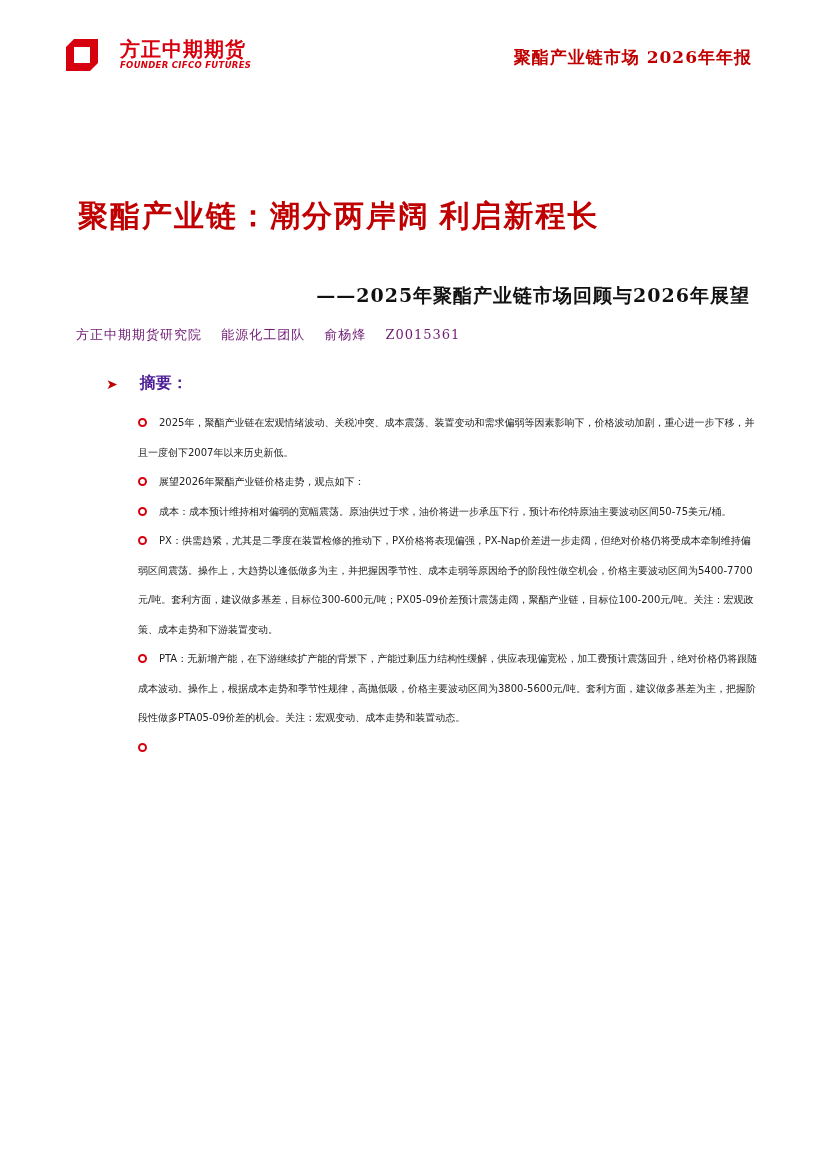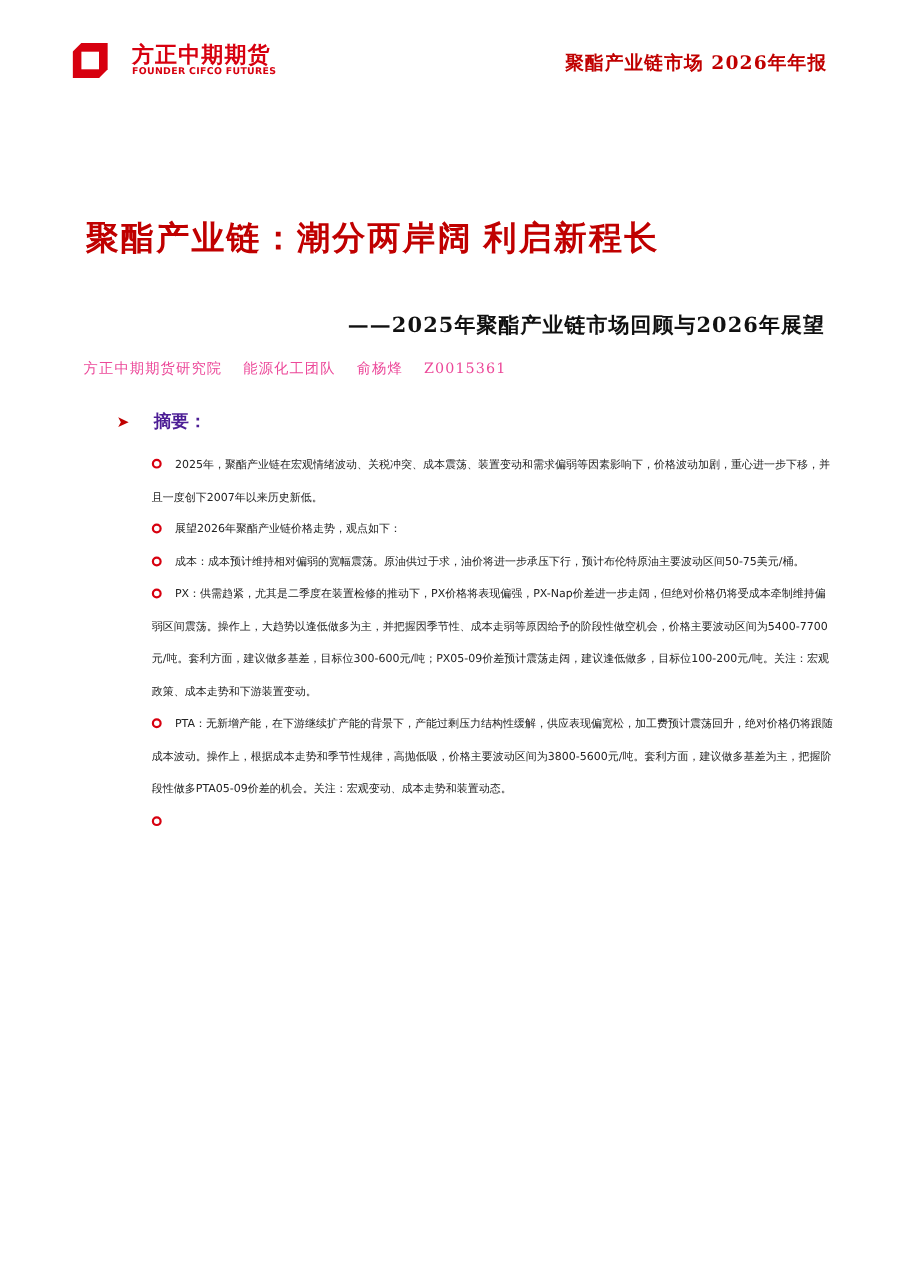--- a/index.html
+++ b/index.html
@@ -6,30 +6,30 @@
   body { width: 826px; height: 1169px; position: relative; overflow: hidden;
          font-family: "DejaVu Serif", "Liberation Serif", serif; color: #222; }
 
   .logo { position: absolute; left: 66px; top: 38px; display: flex; align-items: center; }
   .logo-mark { width: 32px; height: 32px; position: relative; margin-right: 10px; }
   .logo-mark svg { display: block; }
   .logo-text { display: flex; flex-direction: column; margin-left: 12px; }
   .logo-cn { font-family: "DejaVu Sans", sans-serif; font-weight: bold; color: #d7000f;
              font-size: 20px; letter-spacing: 1px; line-height: 22px; }
   .logo-en { font-family: "DejaVu Sans", sans-serif; font-weight: bold; color: #d7000f;
-             font-size: 8.5px; letter-spacing: 0.3px; line-height: 11px; }
+             font-size: 8.5px; letter-spacing: 0.3px; line-height: 11px; font-style: italic; }
 
   .header-right { position: absolute; right: 74px; top: 46px; color: #c00000;
                   font-weight: bold; font-size: 17px; letter-spacing: 1px; text-align: right; }
 
   .main-title { position: absolute; left: 78px; top: 196px; color: #c00000;
                 font-weight: bold; font-size: 30px; letter-spacing: 2px; font-family: Liberation Serif, serif; }
   .sub-title { position: absolute; right: 76px; top: 283px; color: #111;
                font-weight: bold; font-size: 19px; letter-spacing: 1px; }
-  .author-line { position: absolute; left: 76px; top: 326px; font-size: 13px; color: #ec4899;
+  .author-line { position: absolute; left: 76px; top: 326px; font-size: 13px; color: #701a75;
                  letter-spacing: 1px; }
   .author-line span { margin-right: 14px; }
 
   .summary-head { position: absolute; left: 106px; top: 373px; display: flex; align-items: center; }
   .summary-arrow { color: #c00000; font-size: 14px; margin-right: 22px; }
   .summary-label { color: #4c1d95; font-weight: bold; font-size: 16px; }
 
   .bullets { position: absolute; left: 138px; top: 408px; width: 622px;
              font-family: "DejaVu Sans", "Liberation Sans", sans-serif; font-size: 10px;
              line-height: 29.5px; color: #222; }
@@ -68,16 +68,16 @@
 
 <div class="summary-head">
   <span class="summary-arrow">➤</span>
   <span class="summary-label">摘要：</span>
 </div>
 
 <div class="bullets">
   <p class="bullet"><span class="dot"></span><span class="text">2025年，聚酯产业链在宏观情绪波动、关税冲突、成本震荡、装置变动和需求偏弱等因素影响下，价格波动加剧，重心进一步下移，并且一度创下2007年以来历史新低。</span></p>
   <p class="bullet"><span class="dot"></span><span class="text">展望2026年聚酯产业链价格走势，观点如下：</span></p>
   <p class="bullet"><span class="dot"></span><span class="text">成本：成本预计维持相对偏弱的宽幅震荡。原油供过于求，油价将进一步承压下行，预计布伦特原油主要波动区间50-75美元/桶。</span></p>
-  <p class="bullet"><span class="dot"></span><span class="text">PX：供需趋紧，尤其是二季度在装置检修的推动下，PX价格将表现偏强，PX-Nap价差进一步走阔，但绝对价格仍将受成本牵制维持偏弱区间震荡。操作上，大趋势以逢低做多为主，并把握因季节性、成本走弱等原因给予的阶段性做空机会，价格主要波动区间为5400-7700元/吨。套利方面，建议做多基差，目标位300-600元/吨；PX05-09价差预计震荡走阔，建议逢低做多，目标位100-200元/吨。关注：宏观政策、成本走势和下游装置变动。</span></p>
+  <p class="bullet"><span class="dot"></span><span class="text">PX：供需趋紧，尤其是二季度在装置检修的推动下，PX价格将表现偏强，PX-Nap价差进一步走阔，但绝对价格仍将受成本牵制维持偏弱区间震荡。操作上，大趋势以逢低做多为主，并把握因季节性、成本走弱等原因给予的阶段性做空机会，价格主要波动区间为5400-7700元/吨。套利方面，建议做多基差，目标位300-600元/吨；PX05-09价差预计震荡走阔，聚酯产业链，目标位100-200元/吨。关注：宏观政策、成本走势和下游装置变动。</span></p>
   <p class="bullet"><span class="dot"></span><span class="text">PTA：无新增产能，在下游继续扩产能的背景下，产能过剩压力结构性缓解，供应表现偏宽松，加工费预计震荡回升，绝对价格仍将跟随成本波动。操作上，根据成本走势和季节性规律，高抛低吸，价格主要波动区间为3800-5600元/吨。套利方面，建议做多基差为主，把握阶段性做多PTA05-09价差的机会。关注：宏观变动、成本走势和装置动态。</span></p>
   <p class="bullet"><span class="dot"></span></p>
 </div>
 
 </body></html>

